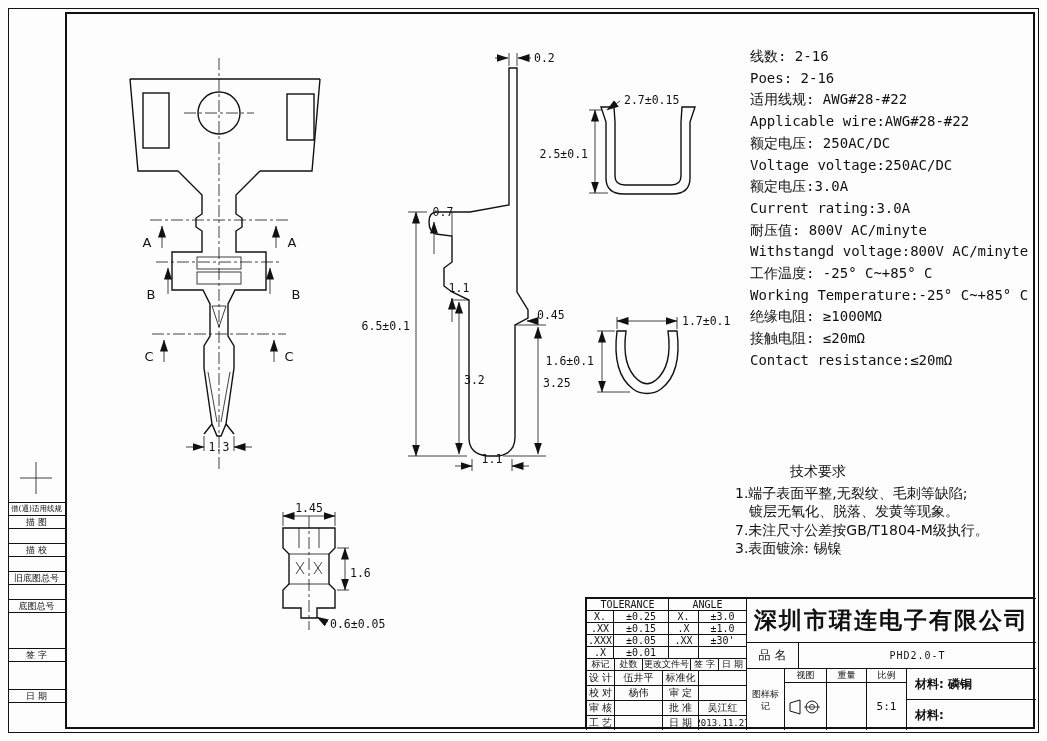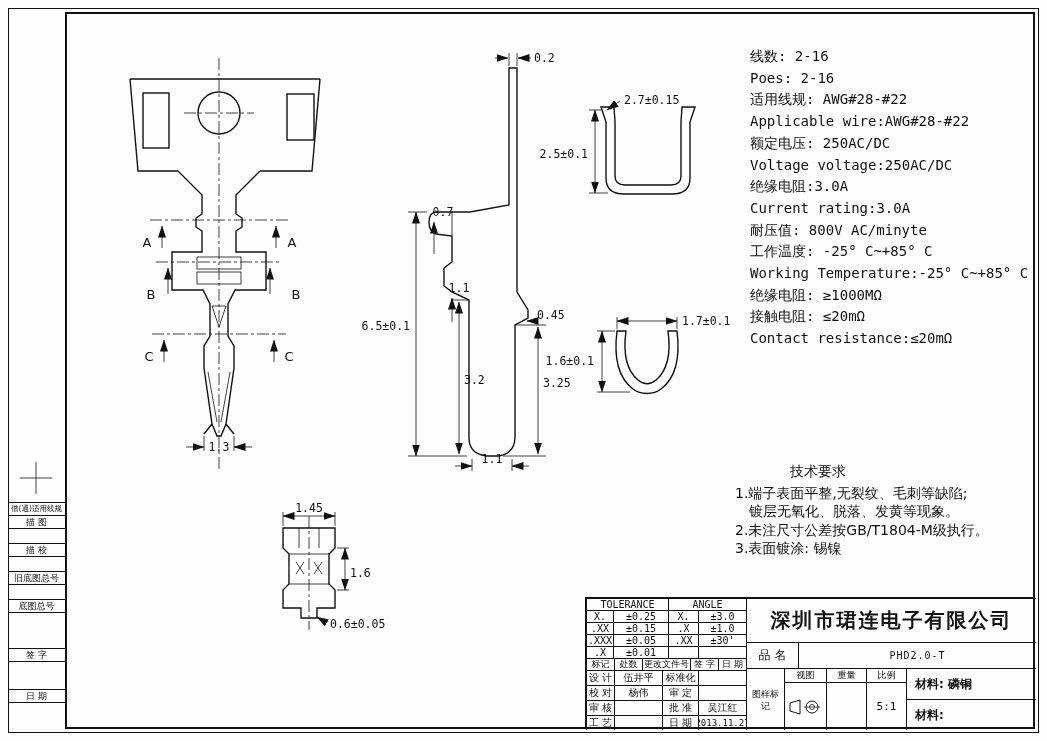--- a/index.html
+++ b/index.html
@@ -25,21 +25,21 @@
   .tech { left:735px; top:462px; width:300px; font-size:14px; line-height:18.5px; white-space:nowrap; }
   .tech .t-title { padding-left:55px; margin-bottom:3px; }
   .tech .indent { padding-left:14px; }
 
   
   .tb { left:585px; top:597px; width:450px; height:132px; border:1.5px solid #111; }
   .tc { position:absolute; border-left:1px solid #111; border-top:1px solid #111;
         display:flex; align-items:center; justify-content:center;
         font-size:10px; white-space:nowrap; overflow:hidden; }
   .tc.mono { font-family:"DejaVu Sans Mono", monospace; }
-  .tc.company { font-size:20px; font-weight:bold; letter-spacing:2px; }
+  .tc.company { font-size:23px; font-weight:bold; letter-spacing:2px; }
   .tc.part { font-size:10px; font-family:"DejaVu Sans Mono", monospace; letter-spacing:1px; }
   .tc.mat { justify-content:flex-start; padding-left:8px; font-size:12px;font-weight:bold; }
   .tc.stack { flex-direction:column; justify-content:center; line-height:12px; font-size:9px; }
 
   
   svg.draw { left:0; top:0; }
   .ol { stroke:#111; stroke-width:1.4; fill:none; }
   .tl { stroke:#111; stroke-width:0.8; fill:none; }
   .cl { stroke:#111; stroke-width:0.8; fill:none; stroke-dasharray:12 3 3 3; }
   text.dim { font-family:"DejaVu Sans Mono", monospace; font-size:11.5px; fill:#111; stroke:none; }
@@ -69,35 +69,36 @@
     <div class="mc" style="top:200px;height:29px;border-bottom:none"></div>
   </div>
 
   <div class="abs specs">
     <div class="spec-line">线数: 2-16</div>
     <div class="spec-line">Poes: 2-16</div>
     <div class="spec-line">适用线规: AWG#28-#22</div>
     <div class="spec-line">Applicable wire:AWG#28-#22</div>
     <div class="spec-line">额定电压: 250AC/DC</div>
     <div class="spec-line">Voltage voltage:250AC/DC</div>
-    <div class="spec-line">绝缘电阻:3.0A</div>
+    <div class="spec-line">额定电压:3.0A</div>
     <div class="spec-line">Current rating:3.0A</div>
     <div class="spec-line">耐压值: 800V AC/minyte</div>
+    <div class="spec-line">Withstangd voltage:800V AC/minyte</div>
     <div class="spec-line">工作温度: -25° C~+85° C</div>
     <div class="spec-line">Working Temperature:-25° C~+85° C</div>
     <div class="spec-line">绝缘电阻: ≥1000MΩ</div>
     <div class="spec-line">接触电阻: ≤20mΩ</div>
     <div class="spec-line">Contact resistance:≤20mΩ</div>
   </div>
 
   <div class="abs tech">
     <div class="t-title">技术要求</div>
     <div>1.端子表面平整,无裂纹、毛刺等缺陷;</div>
     <div class="indent">镀层无氧化、脱落、发黄等现象。</div>
-    <div>2.未注尺寸公差按GB/T1804-M级执行。</div>
+    <div>7.未注尺寸公差按GB/T1804-M级执行。</div>
     <div>3.表面镀涂: 锡镍</div>
   </div>
 
   <div class="abs tb">
 
     <div class="tc mono" style="left:0;top:0;width:82px;height:12px">TOLERANCE</div>
     <div class="tc mono" style="left:82px;top:0;width:78px;height:12px">ANGLE</div>
 
     <div class="tc mono" style="left:0;top:12px;width:27px;height:12px">X.</div>
     <div class="tc mono" style="left:27px;top:12px;width:55px;height:12px">±0.25</div>

